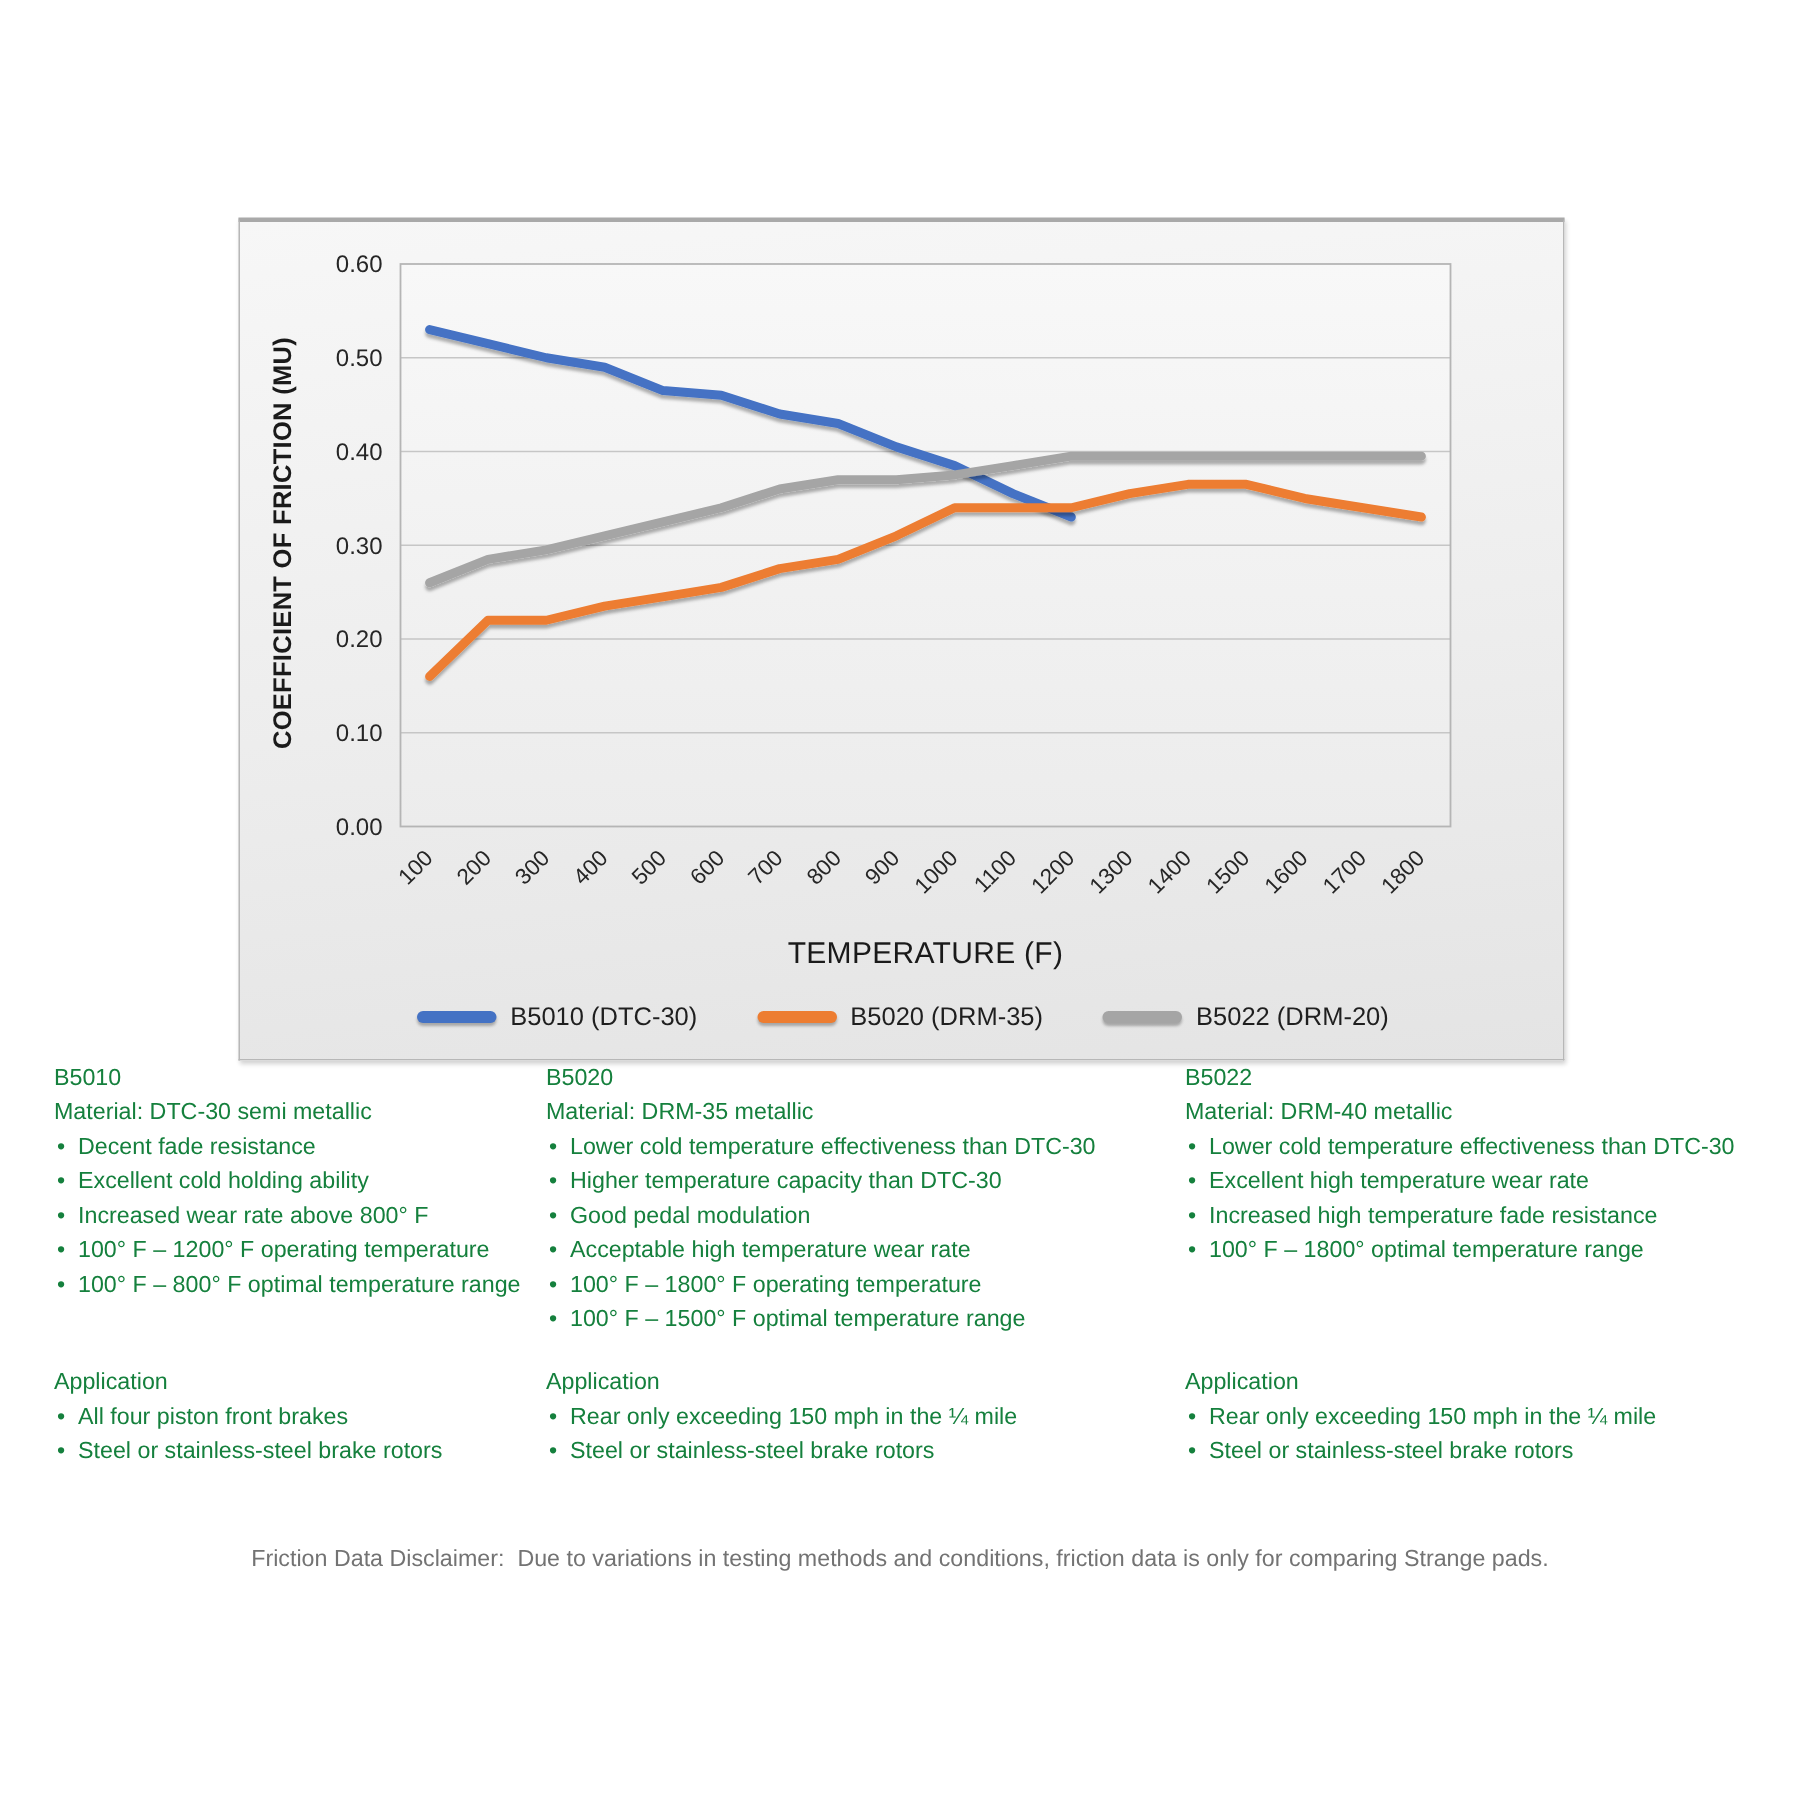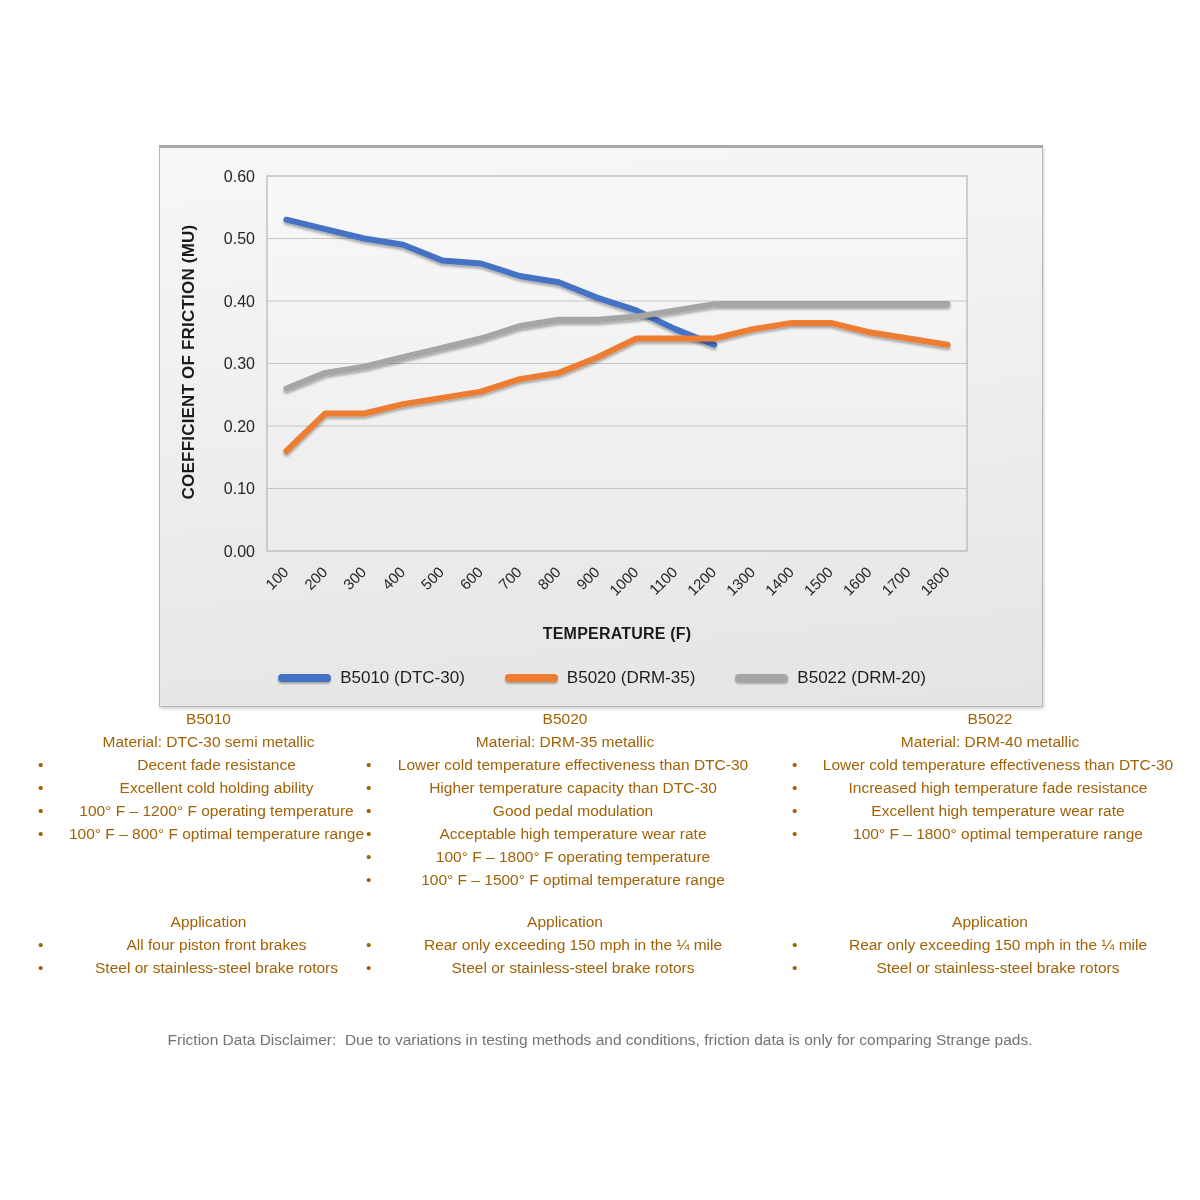--- a/index.html
+++ b/index.html
@@ -14,32 +14,32 @@
     box-shadow:1px 2px 3px rgba(0,0,0,0.18);
     box-sizing:border-box;
   }
   .chart-svg{position:absolute;left:0;top:0;}
   .y-axis-title{
     position:absolute;left:29px;top:214px;transform:translate(-50%,-50%) rotate(-90deg);
     white-space:nowrap;font-weight:bold;font-size:17px;letter-spacing:0.2px;color:#1a1a1a;
   }
   .x-axis-title{
     position:absolute;left:107px;top:477px;width:700px;text-align:center;
-    font-weight:bold;font-size:16px;color:#1a1a1a;letter-spacing:0.2px;
+    font-weight:normal;font-size:20px;color:#1a1a1a;letter-spacing:0.2px;
   }
   .legend{
     position:absolute;left:0;top:520px;width:884px;
     display:flex;justify-content:center;align-items:center;gap:40px;
   }
   .legend-item{display:flex;align-items:center;gap:9px;}
   .legend-swatch{width:53px;height:8px;border-radius:4px;box-shadow:0 2px 2px rgba(0,0,0,0.28);}
   .legend-label{font-size:17px;color:#1f1f1f;}
 
   
-  .spec-col,.app-col{position:absolute;font-size:15.5px;line-height:23px;color:#a16207;text-align:center;}
+  .spec-col,.app-col{position:absolute;font-size:15.5px;line-height:23px;color:#15803d;}
   .spec-col ul,.app-col ul{list-style:none;margin:0;padding:0;}
   .spec-col li,.app-col li{position:relative;padding-left:16px;}
   .spec-col li::before,.app-col li::before{content:"\2022";position:absolute;left:2px;}
   .col-1{left:36px;width:345px;}
   .col-2{left:364px;width:402px;}
   .col-3{left:790px;width:400px;}
   .spec-col{top:707px;}
   .app-col{top:910px;}
 
   .disclaimer{
@@ -116,20 +116,21 @@
         </div>
       </div>
   </div>
 
   <div class="spec-col col-1">
     <div>B5010</div>
     <div>Material: DTC-30 semi metallic</div>
     <ul>
         <li>Decent fade resistance</li>
         <li>Excellent cold holding ability</li>
+        <li>Increased wear rate above 800° F</li>
         <li>100° F – 1200° F operating temperature</li>
         <li>100° F – 800° F optimal temperature range</li>
       </ul>
   </div>
   <div class="spec-col col-2">
     <div>B5020</div>
     <div>Material: DRM-35 metallic</div>
     <ul>
         <li>Lower cold temperature effectiveness than DTC-30</li>
         <li>Higher temperature capacity than DTC-30</li>
@@ -137,22 +138,22 @@
         <li>Acceptable high temperature wear rate</li>
         <li>100° F – 1800° F operating temperature</li>
         <li>100° F – 1500° F optimal temperature range</li>
       </ul>
   </div>
   <div class="spec-col col-3">
     <div>B5022</div>
     <div>Material: DRM-40 metallic</div>
     <ul>
         <li>Lower cold temperature effectiveness than DTC-30</li>
+        <li>Excellent high temperature wear rate</li>
         <li>Increased high temperature fade resistance</li>
-        <li>Excellent high temperature wear rate</li>
         <li>100° F – 1800° optimal temperature range</li>
       </ul>
   </div>
 
   <div class="app-col col-1">
     <div>Application</div>
     <ul>
         <li>All four piston front brakes</li>
         <li>Steel or stainless-steel brake rotors</li>
       </ul>

